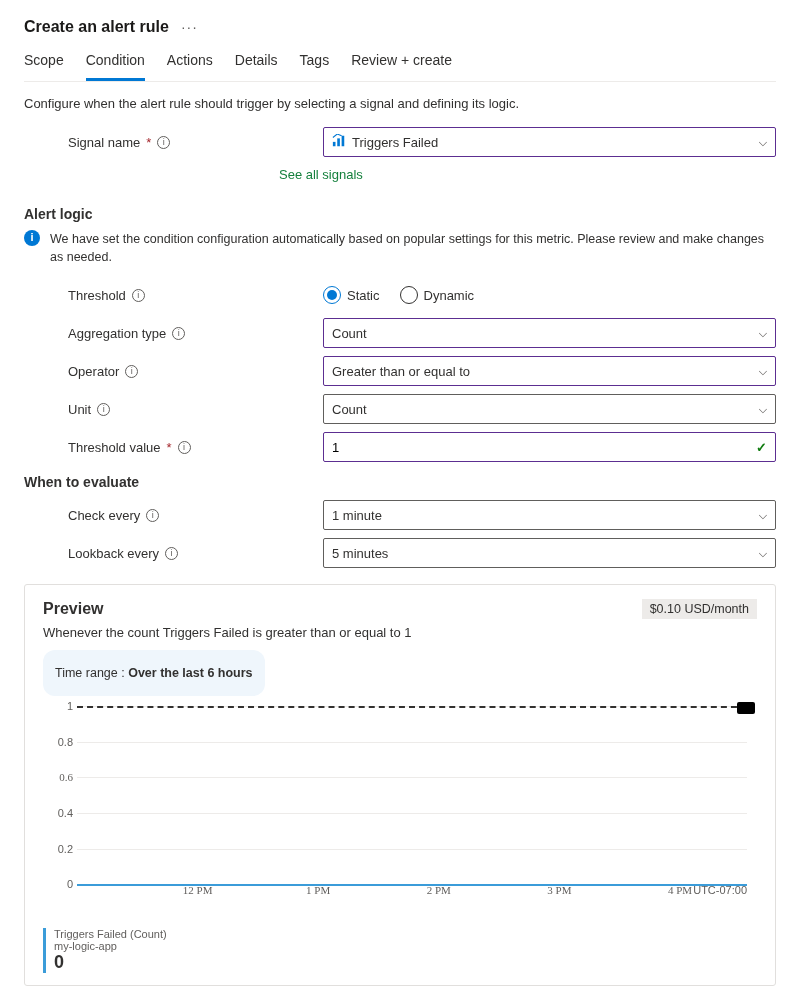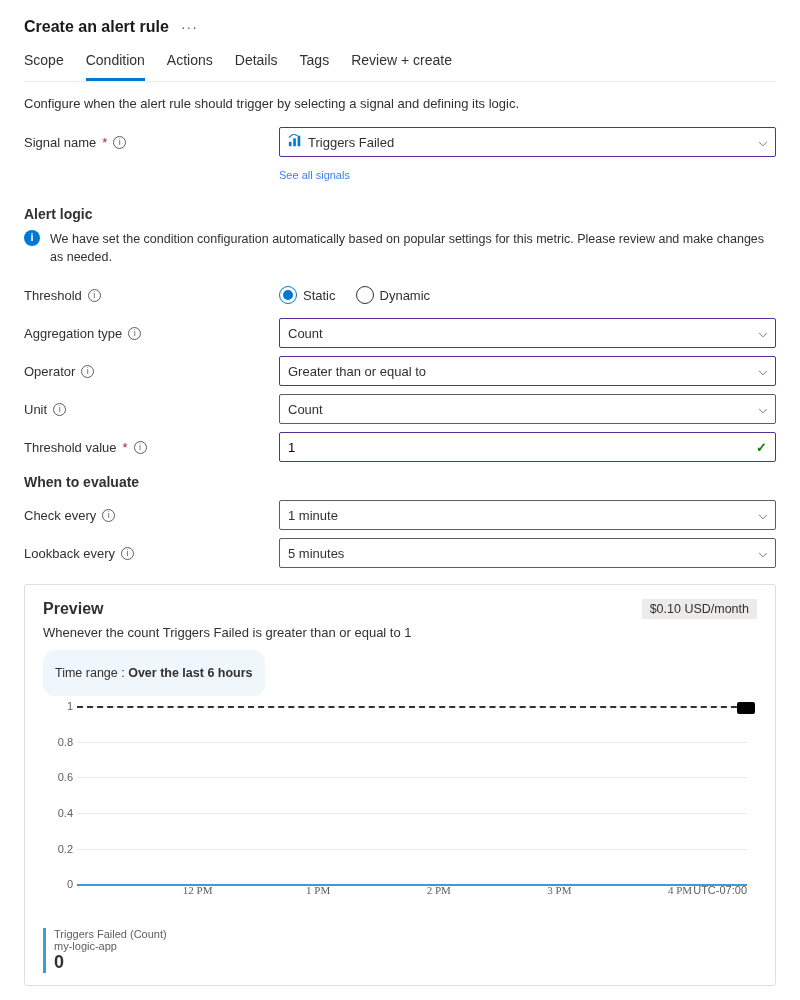--- a/index.html
+++ b/index.html
@@ -6,34 +6,34 @@
   body { background: #fff; color: #323130; font-size: 13px; width: 800px; padding: 18px 24px 16px 24px; }
   .header { display: flex; align-items: center; gap: 12px; margin-bottom: 8px; }
   .page-title { font-size: 16px; font-weight: 600; color: #1b1a19; }
   .more-dots { color: #605e5c; font-size: 14px; letter-spacing: 1px; cursor: pointer; }
   .tabs { display: flex; gap: 22px; border-bottom: 1px solid #edebe9; margin-bottom: 14px; }
   .tab { padding: 8px 0 10px 0; font-size: 14px; color: #323130; cursor: pointer; border-bottom: 3px solid transparent; }
   .tab.active { border-bottom-color: #0078d4; font-weight: 400; }
   .desc { font-size: 13px; color: #323130; margin-bottom: 14px; }
 
   .form-row { display: flex; align-items: center; min-height: 34px; margin-bottom: 4px; }
-  .form-label-col { width: 255px; display: flex; align-items: center; gap: 6px; font-size: 13px; }
+  .form-label-col { width: 255px; display: flex; align-items: center; gap: 6px; font-size: 13px; margin-left: 44px; }
   .form-control-col { flex: 1; }
   .req { color: #a4262c; }
   .info-icon { width: 13px; height: 13px; display: inline-flex; justify-content: center; align-items: center; color: #605e5c; border: 1px solid #605e5c; border-radius: 50%; font-size: 9px; line-height: 1; cursor: default;}
   .info-icon-blue { width: 16px; height: 16px; border-radius: 50%; background: #0078d4; color: #fff; display: inline-flex; align-items: center; justify-content: center; font-size: 11px; font-weight: bold; flex-shrink:0;}
 
   .select-box, .dd-box { width: 100%; height: 30px; border: 1px solid #605e5c; border-radius: 2px; display: flex; align-items: center; padding: 0 8px; justify-content: space-between; background:#fff; cursor:pointer;}
   .select-box.purple, .dd-box.purple { border-color: #5c2e91; }
   .select-box .icon-bars { color: #0078d4; margin-right: 6px; }
   .chev { color: #605e5c; font-size: 11px; }
   .valid-check { color: #107c10; font-size: 13px; font-weight: bold;}
   .signal-row .select-box { justify-content: flex-start; }
   .signal-row .select-box .val { flex: 1; }
-  .link { color: #3b82f6; font-size: 11px; cursor: pointer; }
+  .link { color: #15803d; font-size: 13px; cursor: pointer; }
   .link-row { margin-left: 255px; padding: 4px 0 14px 0; }
 
   .section-head { font-size: 14px; font-weight: 600; margin: 10px 0 8px 0; }
   .info-banner { display: flex; gap: 10px; align-items: flex-start; margin-bottom: 12px; font-size: 12.5px; color: #323130; line-height: 1.45;}
   .radio-group { display: flex; gap: 20px; align-items: center; }
   .radio-opt { display: inline-flex; align-items: center; gap: 6px; cursor:pointer;}
   .radio-outer { width: 18px; height: 18px; border: 1px solid #323130; border-radius: 50%; display:flex; align-items:center; justify-content:center;}
   .radio-opt.selected .radio-outer { border-color: #0078d4; }
   .radio-inner { width: 10px; height: 10px; border-radius: 50%; background: #0078d4; display:none;}
   .radio-opt.selected .radio-inner { display:block; }
@@ -230,21 +230,21 @@
 
   <div class="chart">
     <div class="chart-grid" id="chart-grid">
         <div class="gridline" style="top: 100%;"></div>
         <div class="ytick" style="top: 100%;">0</div>
         <div class="gridline" style="top: 80%;"></div>
         <div class="ytick" style="top: 80%;">0.2</div>
         <div class="gridline" style="top: 60%;"></div>
         <div class="ytick" style="top: 60%;">0.4</div>
         <div class="gridline" style="top: 40%;"></div>
-        <div class="ytick" style="top: 40%;">0.6</div>
+        <div class="ytick" style="top: 40%; font-family: Liberation Serif, serif;">0.6</div>
         <div class="gridline" style="top: 20%;"></div>
         <div class="ytick" style="top: 20%;">0.8</div>
         <div class="gridline" style="top: 0%;"></div>
         <div class="ytick" style="top: 0%;">1</div>
         <div class="dashed-line" style="top: 0%;">
           <div class="dash-marker"></div>
         </div>
         <div class="data-line" style="top: 100%;"></div>
       </div>
     <div class="xtick-row" id="xtick-row">

